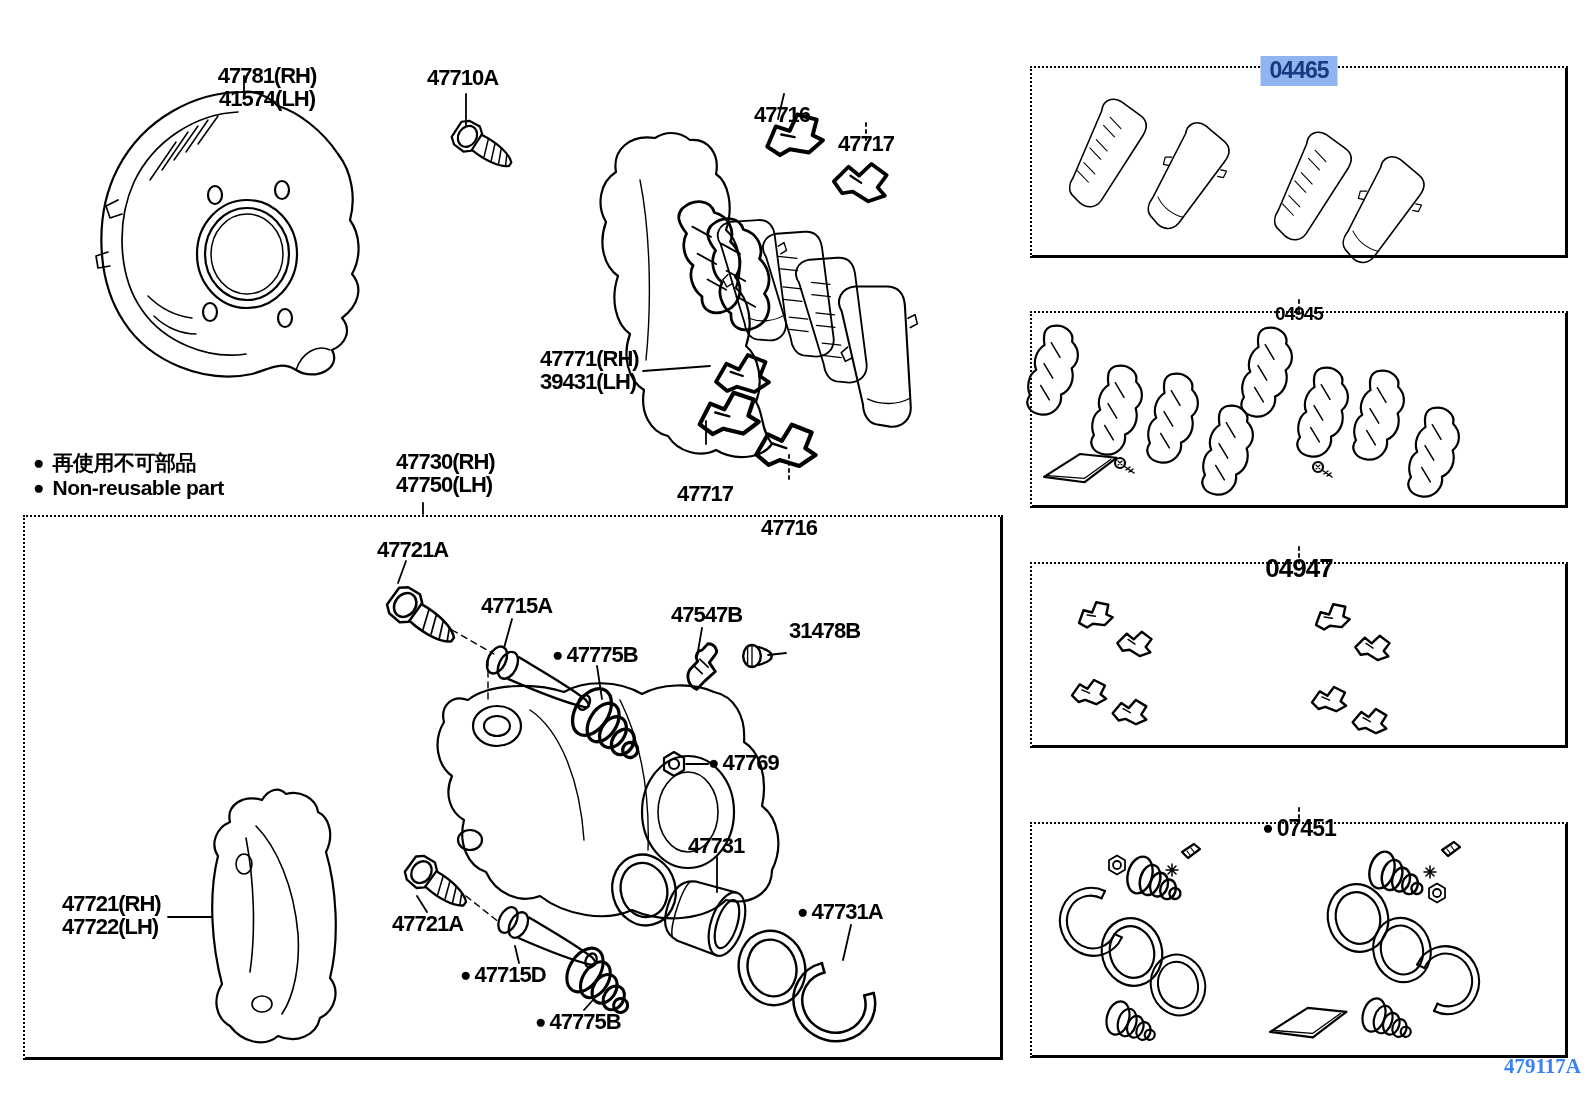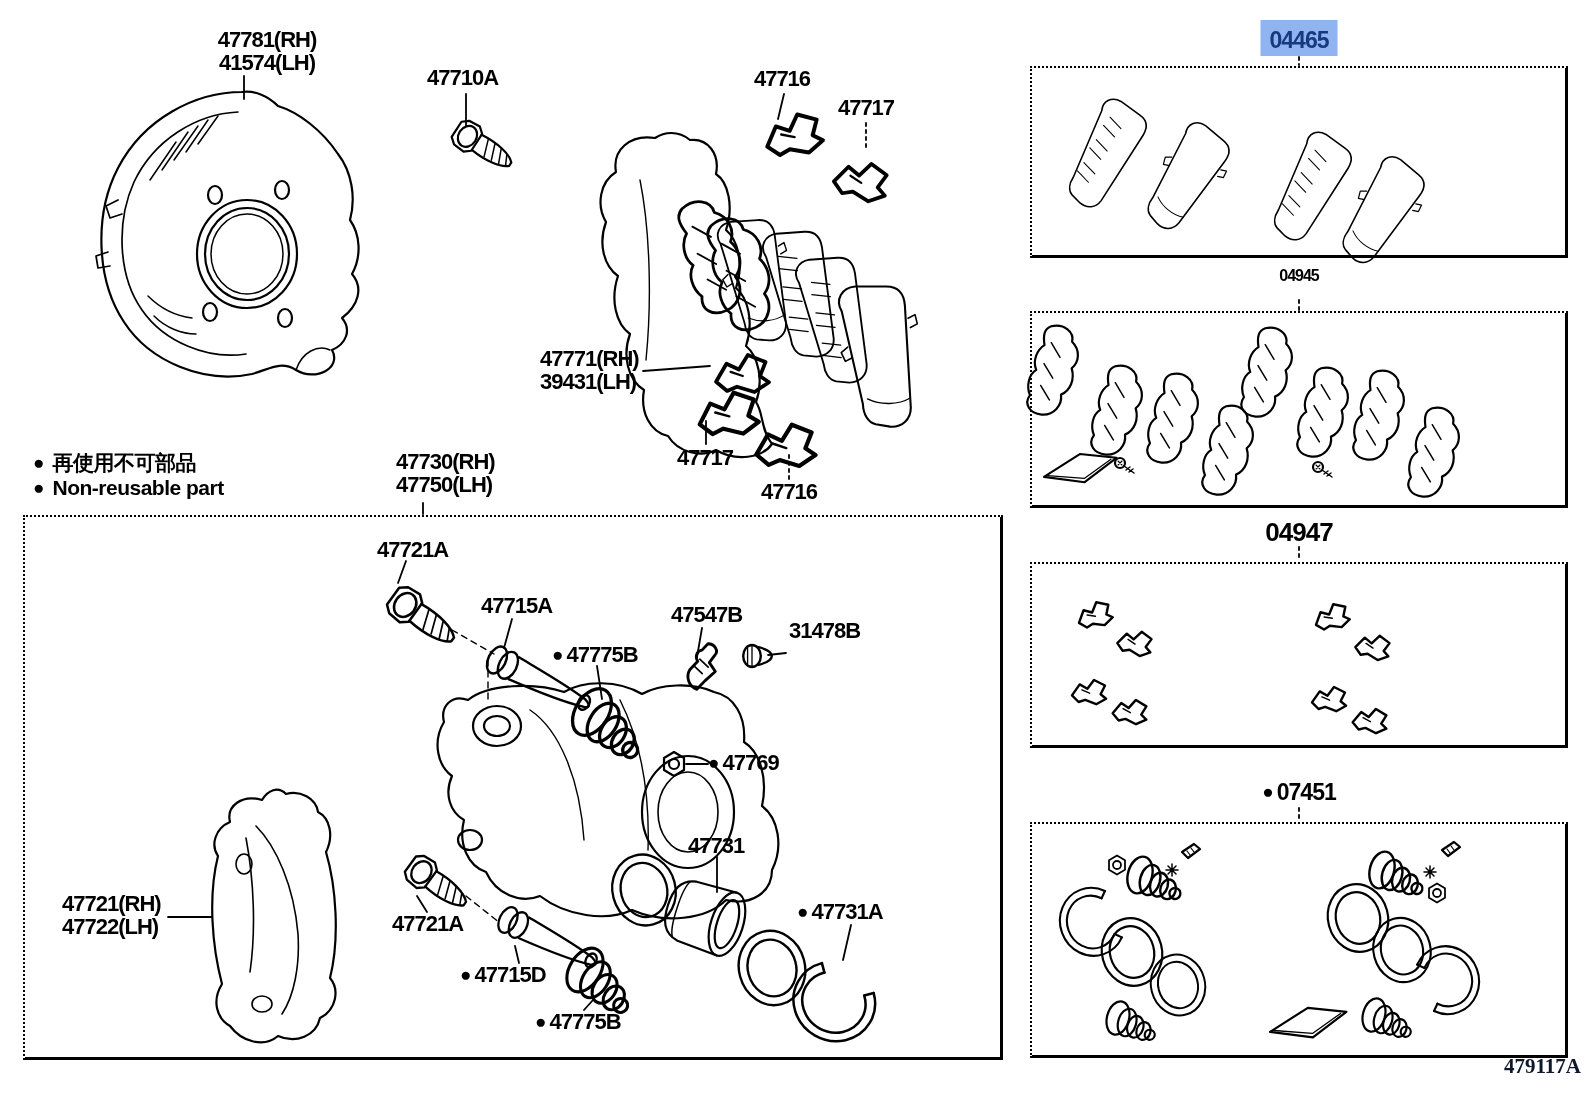--- a/index.html
+++ b/index.html
@@ -4,30 +4,30 @@
 <style>
   html,body{margin:0;padding:0;background:#fff;}
   .canvas{position:relative;width:1588px;height:1095px;background:#fff;overflow:hidden;
           font-family:"Liberation Sans",sans-serif;}
   .art{position:absolute;left:0;top:0;z-index:0;}
   .kitbox{position:absolute;box-sizing:border-box;z-index:1;background:transparent;
           border-top:2px dotted #000;border-left:2px dotted #000;
           border-right:3px solid #000;border-bottom:3px solid #000;}
   .lbl{position:absolute;z-index:2;font-weight:bold;font-size:22px;letter-spacing:-1px;
        color:#000;line-height:1.05;white-space:nowrap;}
-  .lbl.center{transform:translateX(-50%);text-align:center;}
+  .lbl.center{transform:translateX(-50%);text-align:center;margin-top:36px;}
   .lbl.two{display:flex;flex-direction:column;}
   .lbl.dot{display:flex;align-items:center;gap:3px;}
   .bullet{font-size:19px;letter-spacing:0;}
   .hl{background:var(--highlight-bg,#8FB4F0);color:var(--highlight-text,#17397F);
-      padding:8px 9px 4px;display:inline-block;}
+      padding:2px 9px 4px;display:inline-block;}
   .legend{position:absolute;z-index:2;font-weight:bold;font-size:21px;letter-spacing:-0.5px;
           display:flex;align-items:center;gap:8px;color:#000;white-space:nowrap;}
   .footer{position:absolute;z-index:2;font-family:"Liberation Serif",serif;font-weight:bold;
-          font-size:21px;color:#0f172a;}
+          font-size:21px;color:#3b82f6;}
 </style>
 </head>
 <body>
 
 <div class="canvas">
 
   <svg class="art" width="1588" height="1095" viewBox="0 0 1588 1095">
     <defs>
       <g id="sym-bolt">
         <path d="M-16,-9 L-10,-14 L2,-15 L8,-10 L8,10 L2,15 L-10,14 L-16,9 Z"></path>
@@ -352,21 +352,21 @@
 
   <div class="lbl dot" style="left:797px;top:900px">
     <span class="bullet">●</span>
     <span>47731A</span>
   </div>
 
   <div class="lbl center" style="left:1299px;top:20px;font-size:23px">
     <span class="hl">04465</span>
   </div>
 
-  <div class="lbl center" style="left:1299px;top:268px;font-size:16px">04945</div>
+  <div class="lbl center" style="left:1299px;top:268px;font-size:19px">04945</div>
 
   <div class="lbl center" style="left:1299px;top:519px;font-size:26px">04947</div>
 
   <div class="lbl dot center" style="left:1299px;top:780px;font-size:23px">
     <span class="bullet">●</span>
     <span>07451</span>
   </div>
 
   <div class="footer" style="left:1504px;top:1054px">479117A</div>
 

